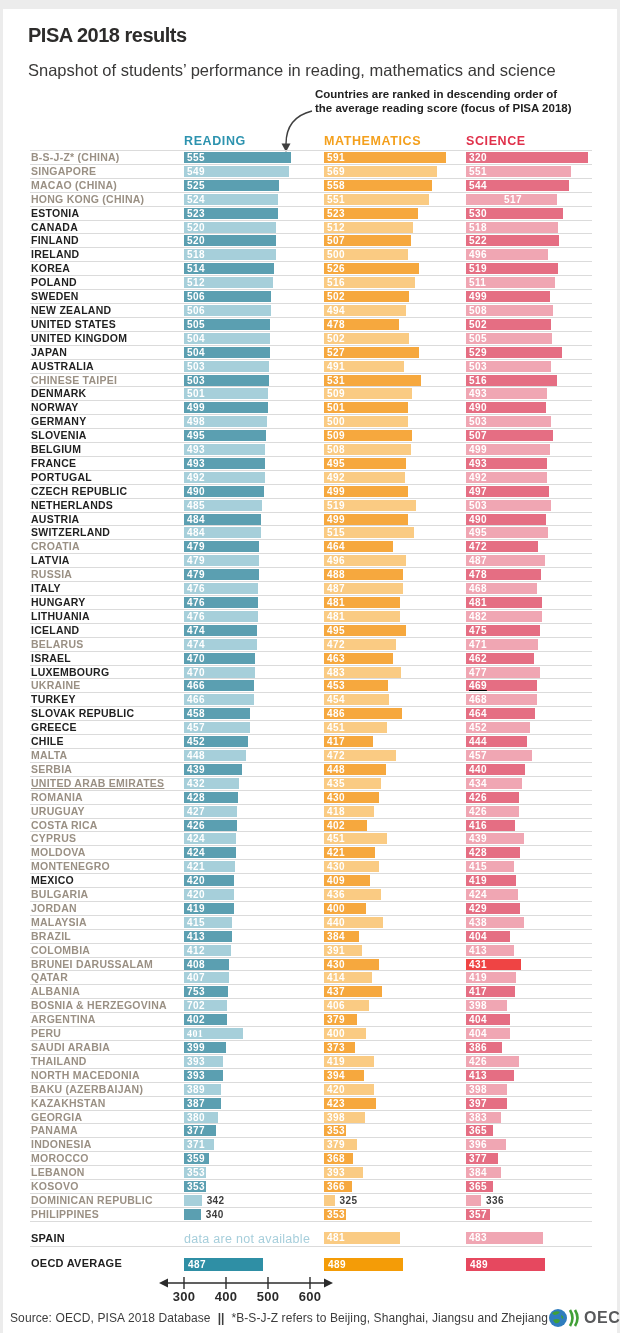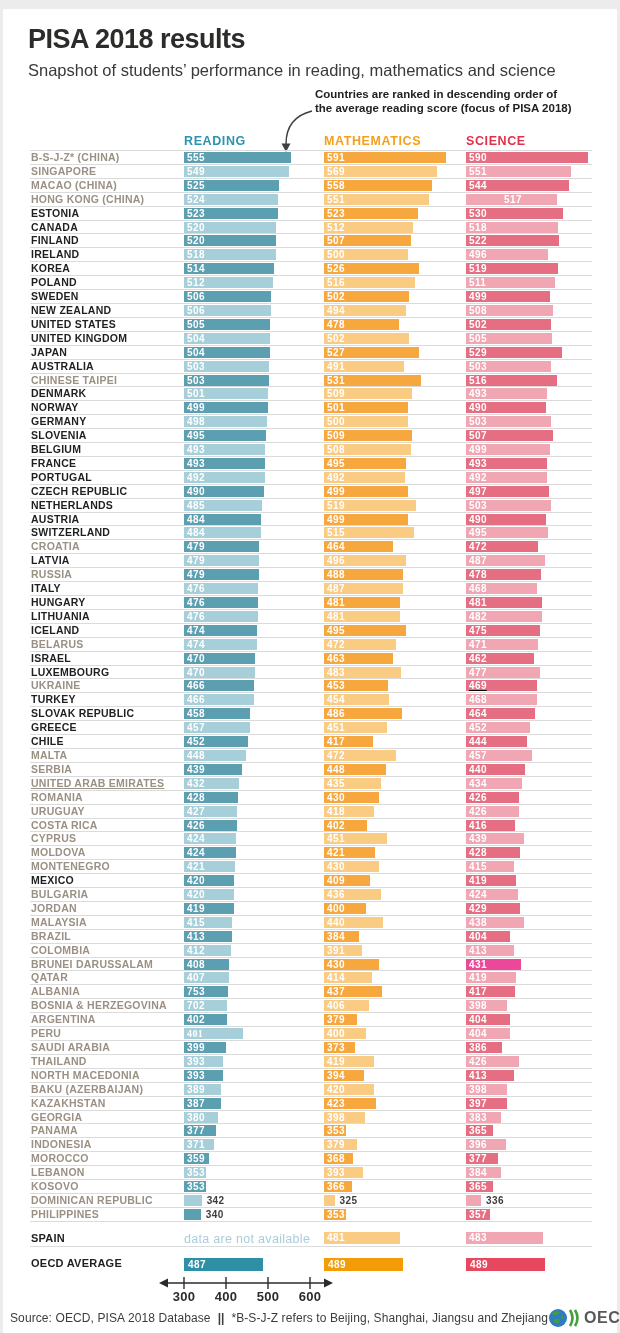--- a/index.html
+++ b/index.html
@@ -4,21 +4,21 @@
 <style>
   html,body{margin:0;padding:0;}
   body{
     width:620px;height:1333px;position:relative;background:#ffffff;
     font-family:"Liberation Sans",sans-serif;overflow:hidden;
   }
   .edge-top{position:absolute;left:0;top:0;width:620px;height:9px;background:#ececec;}
   .edge-left{position:absolute;left:0;top:0;width:3px;height:1333px;background:#ececec;}
   .edge-right{position:absolute;right:0;top:0;width:3px;height:1333px;background:#ececec;}
 
-  .title{position:absolute;left:28px;top:24px;font-size:27px;font-weight:bold;
+  .title{position:absolute;left:28px;top:24px;font-size:20px;font-weight:bold;
     color:#2d2c2b;letter-spacing:-0.5px;}
   .subtitle{position:absolute;left:28px;top:61px;font-size:16.5px;color:#3a3938;}
 
   .annotation{position:absolute;left:315px;top:88px;width:280px;
     font-size:11.5px;font-weight:bold;color:#222;line-height:13.5px;}
   .annot-arrow{position:absolute;left:270px;top:104px;}
 
   .col-head{position:absolute;top:134px;font-size:12.5px;font-weight:bold;letter-spacing:0.6px;}
   #head-reading{left:184px;}
   #head-math{left:324px;}
@@ -82,21 +82,21 @@
 <div id="rows">
     <div class="row">
       <span class="cname" style="color: rgb(154, 144, 132);">B-S-J-Z* (CHINA)</span>
       <div class="bar" style="left: 154px; width: 107.1px; background: rgb(91, 159, 177);">
         <span class="val">555</span>
       </div>
       <div class="bar" style="left: 294px; width: 122.2px; background: rgb(246, 168, 62);">
         <span class="val">591</span>
       </div>
       <div class="bar" style="left: 436px; width: 121.8px; background: rgb(229, 110, 131);">
-        <span class="val">590</span>
+        <span class="val">320</span>
       </div>
     </div>
     <div class="row">
       <span class="cname" style="color: rgb(154, 144, 132);">SINGAPORE</span>
       <div class="bar" style="left: 154px; width: 104.6px; background: rgb(166, 207, 218);">
         <span class="val">549</span>
       </div>
       <div class="bar" style="left: 294px; width: 113px; background: rgb(250, 203, 131);">
         <span class="val">569</span>
       </div>
@@ -777,21 +777,21 @@
       </div>
     </div>
     <div class="row">
       <span class="cname" style="color: rgb(154, 144, 132);">BRUNEI DARUSSALAM</span>
       <div class="bar" style="left: 154px; width: 45.4px; background: rgb(91, 159, 177);">
         <span class="val">408</span>
       </div>
       <div class="bar" style="left: 294px; width: 54.6px; background: rgb(246, 168, 62);">
         <span class="val">430</span>
       </div>
-      <div class="bar" style="left: 436px; width: 55px; background: #ec4899;">
+      <div class="bar" style="left: 436px; width: 55px; background: #ef4444;">
         <span class="val">431</span>
       </div>
     </div>
     <div class="row">
       <span class="cname" style="color: rgb(154, 144, 132);">QATAR</span>
       <div class="bar" style="left: 154px; width: 44.9px; background: rgb(166, 207, 218);">
         <span class="val">407</span>
       </div>
       <div class="bar" style="left: 294px; width: 47.9px; background: rgb(250, 203, 131);">
         <span class="val">414</span>

